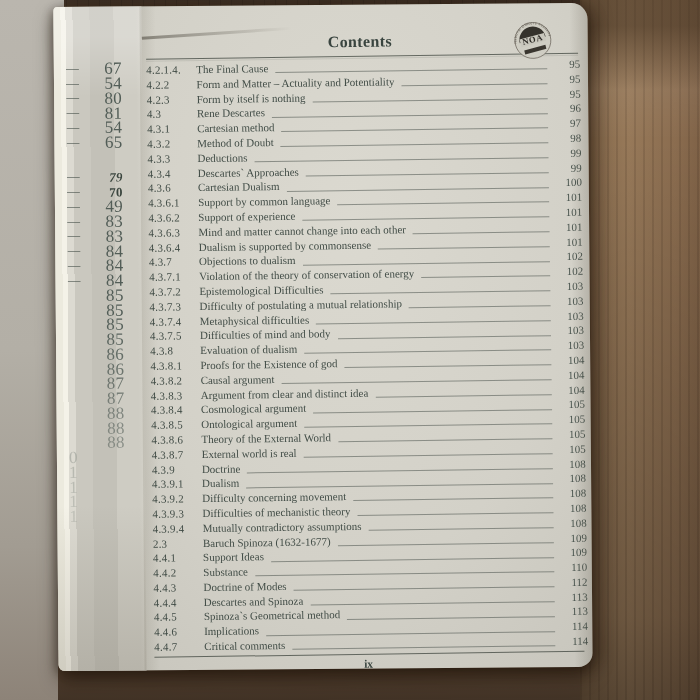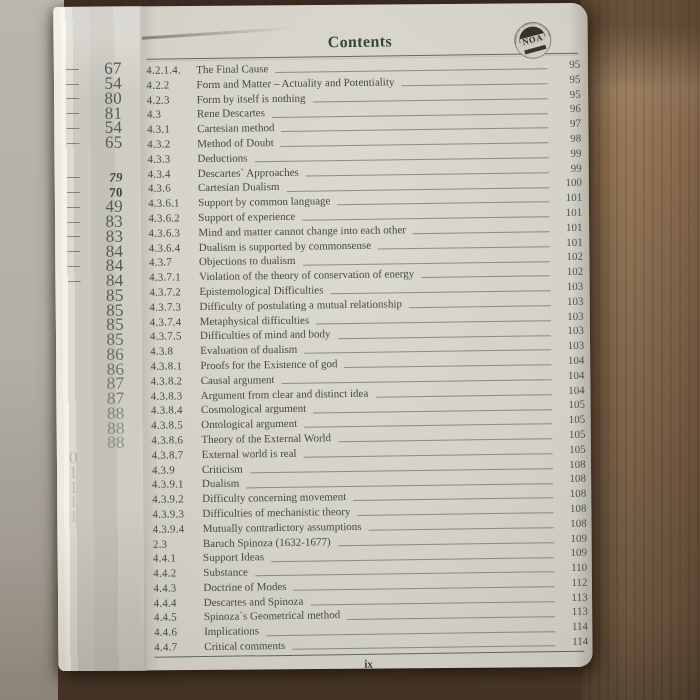--- a/index.html
+++ b/index.html
@@ -371,21 +371,21 @@
             <span class="pagenum">105</span>
           </div>
           <div class="row">
             <span class="num">4.3.8.7</span>
             <span class="title">External world is real</span>
             <span class="leader"></span>
             <span class="pagenum">105</span>
           </div>
           <div class="row">
             <span class="num">4.3.9</span>
-            <span class="title">Criticism</span>
+            <span class="title">Doctrine</span>
             <span class="leader"></span>
             <span class="pagenum">108</span>
           </div>
           <div class="row">
             <span class="num">4.3.9.1</span>
             <span class="title">Dualism</span>
             <span class="leader"></span>
             <span class="pagenum">108</span>
           </div>
           <div class="row">

